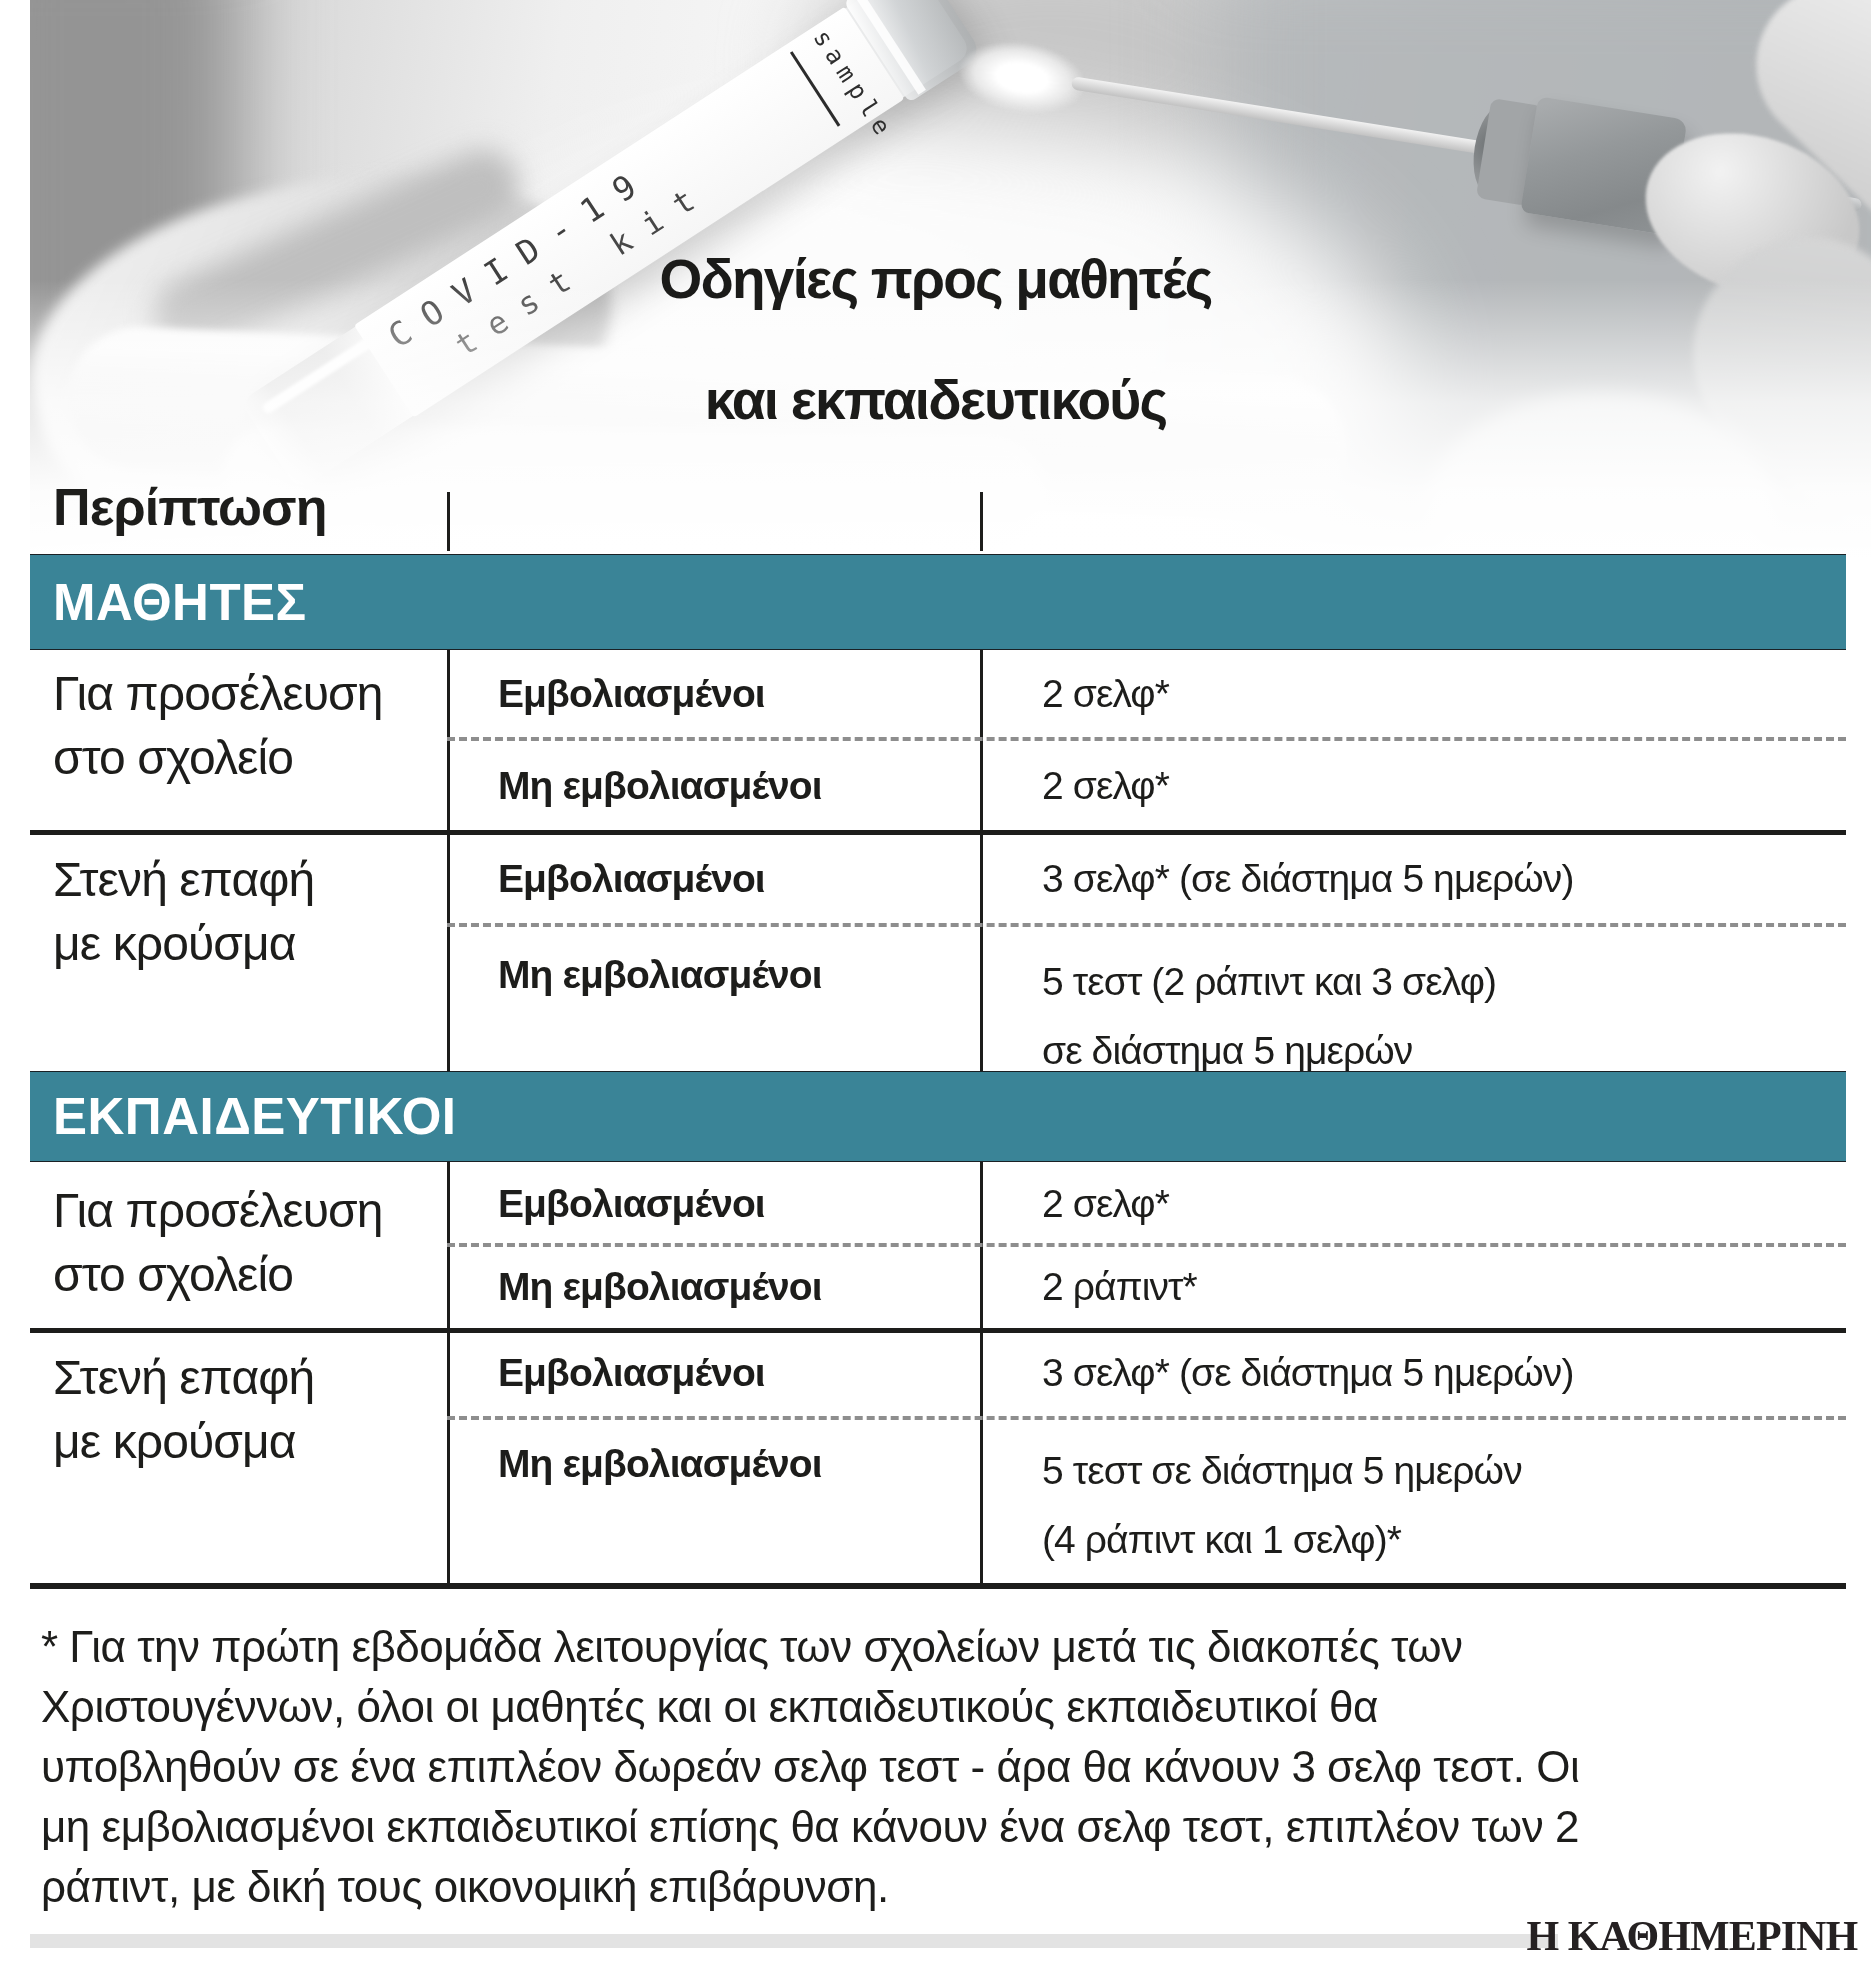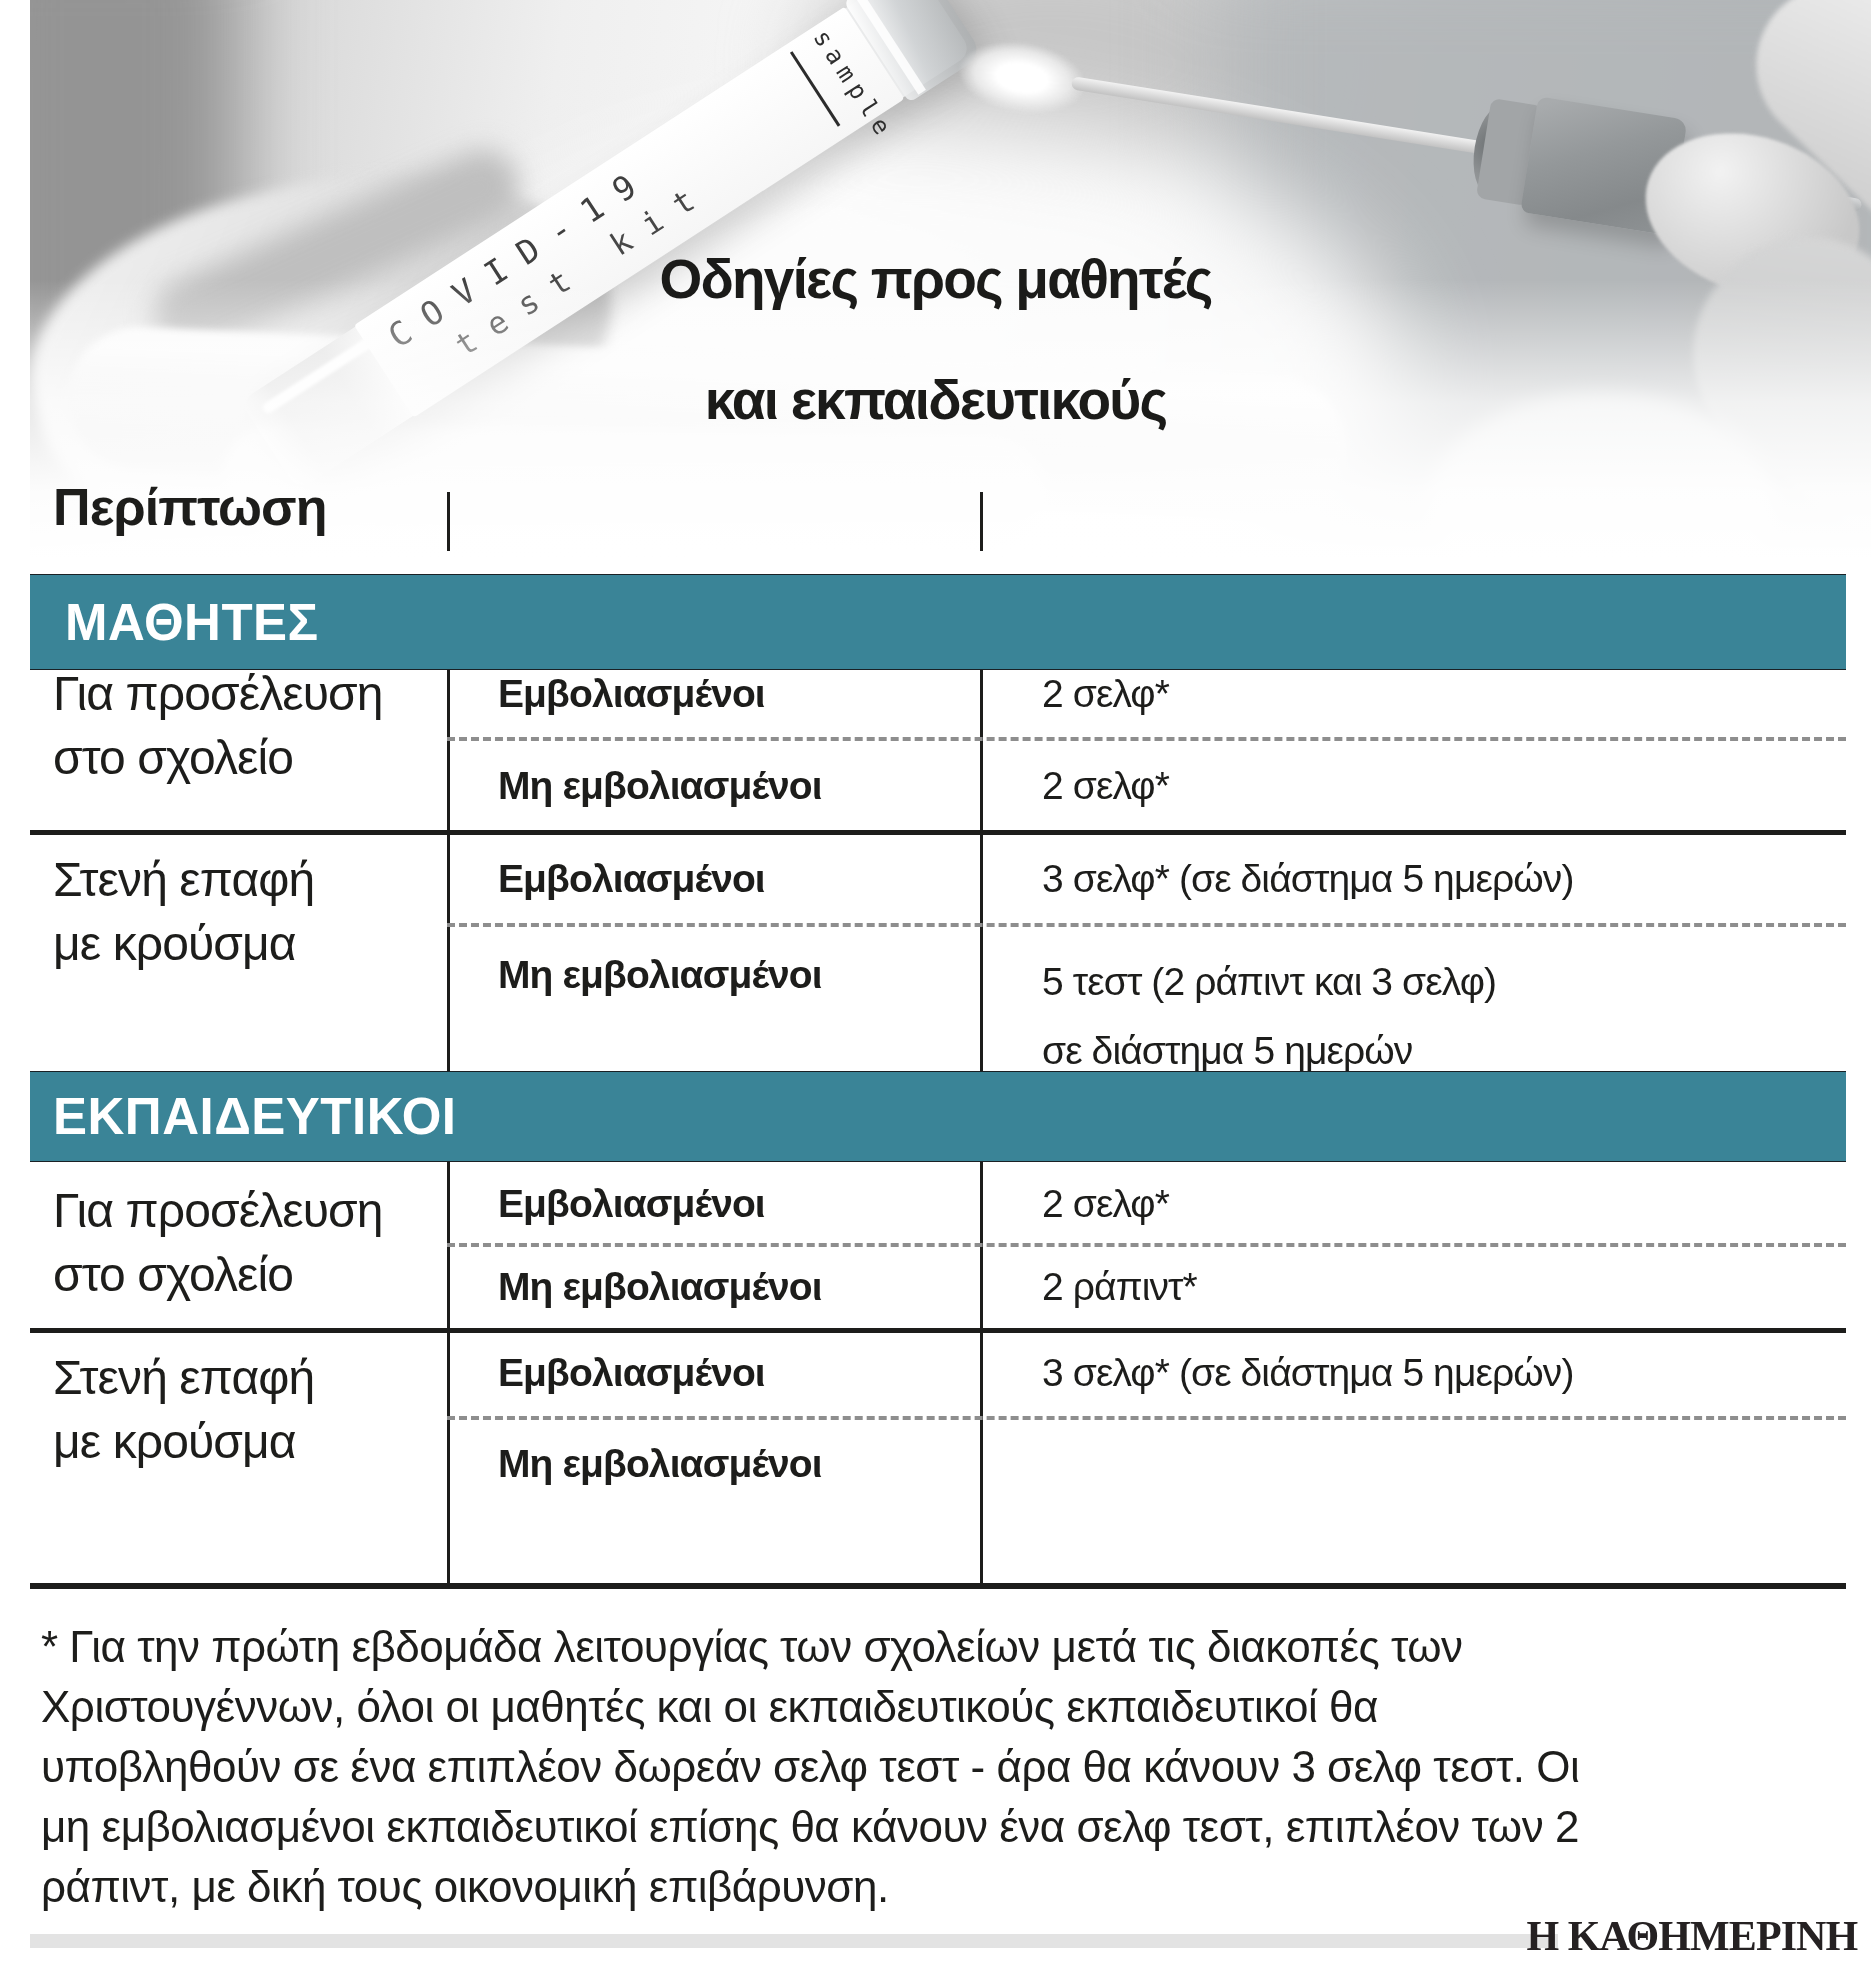--- a/index.html
+++ b/index.html
@@ -142,21 +142,21 @@
 
   <div class="title">
     <div>Οδηγίες προς μαθητές</div>
     <div>και εκπαιδευτικούς</div>
   </div>
 
   <div class="hdr case">Περίπτωση</div>
   <div class="vtick" style="left:447px;top:492px;height:59px;"></div>
   <div class="vtick" style="left:980px;top:492px;height:59px;"></div>
 
-  <div class="band" style="top:574px;height:96px;padding-left:12px;">
+  <div class="band" style="top:554px;height:96px;">
     <span>ΜΑΘΗΤΕΣ</span>
   </div>
 
   <div class="vline" style="left:447px;top:647px;height:424px;"></div>
   <div class="vline" style="left:980px;top:647px;height:424px;"></div>
   <div class="dash" style="top:737px;"></div>
   <div class="hdiv" style="top:830px;"></div>
   <div class="dash" style="top:923px;"></div>
 
   <div class="grp" style="top:662px;">
@@ -206,20 +206,24 @@
   <div class="cell status" style="top:1176px;">Εμβολιασμένοι</div>
   <div class="cell docs" style="top:1176px;">2 σελφ*</div>
 
   <div class="cell status" style="top:1259px;">Μη εμβολιασμένοι</div>
   <div class="cell docs" style="top:1259px;">2 ράπιντ*</div>
 
   <div class="cell status" style="top:1345px;">Εμβολιασμένοι</div>
   <div class="cell docs" style="top:1345px;">3 σελφ* (σε διάστημα 5 ημερών)</div>
 
   <div class="cell status" style="top:1436px;">Μη εμβολιασμένοι</div>
+  <div class="cell docs two" style="top:1436px;">
+    <div>5 τεστ σε διάστημα 5 ημερών</div>
+    <div>(4 ράπιντ και 1 σελφ)*</div>
+  </div>
 
   <div class="footnote">
     <div>* Για την πρώτη εβδομάδα λειτουργίας των σχολείων μετά τις διακοπές των</div>
     <div>Χριστουγέννων, όλοι οι μαθητές και οι εκπαιδευτικούς εκπαιδευτικοί θα</div>
     <div>υποβληθούν σε ένα επιπλέον δωρεάν σελφ τεστ - άρα θα κάνουν 3 σελφ τεστ. Οι</div>
     <div>μη εμβολιασμένοι εκπαιδευτικοί επίσης θα κάνουν ένα σελφ τεστ, επιπλέον των 2</div>
     <div>ράπιντ, με δική τους οικονομική επιβάρυνση.</div>
   </div>
 
   <div class="foot-bar"></div>

